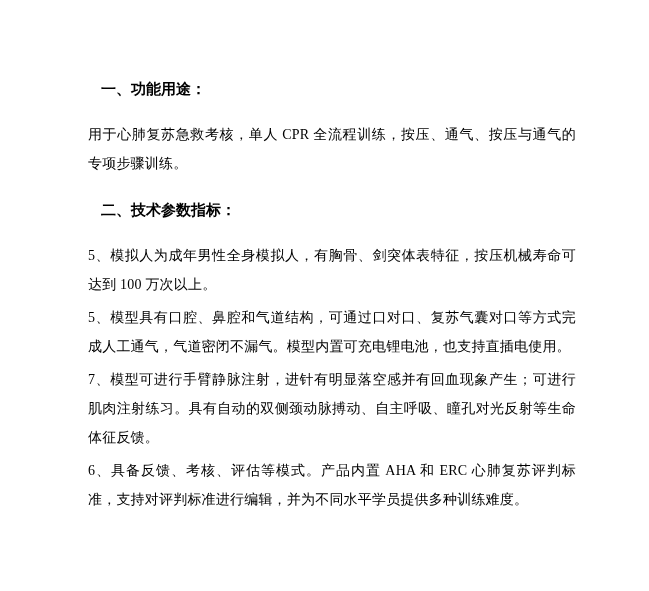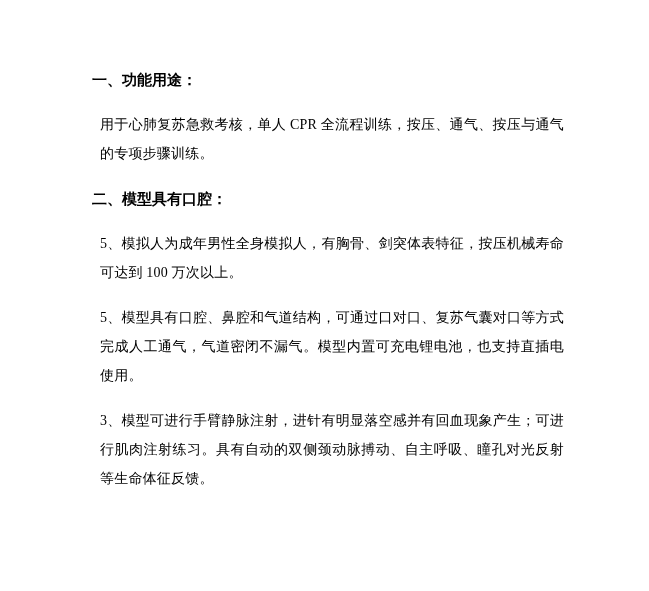--- a/index.html
+++ b/index.html
@@ -15,53 +15,54 @@
     font-family: "Liberation Serif", "DejaVu Serif", serif;
   }
   .page {
     box-sizing: border-box;
     width: 649px;
     height: 591px;
     padding: 57px 69px 0 84px;
     background: #ffffff;
   }
   .heading {
-    margin: 8px;
+    margin: 17px;
     padding: 0;
     font-family: "Liberation Sans", "DejaVu Sans", sans-serif;
     font-weight: 700;
     font-size: 15px;
     line-height: 29px;
     color: #000000;
     text-align: left;
   }
   .para {
-    margin: 16px;
+    margin: 4px;
     padding: 0;
     font-size: 14px;
     line-height: 29px;
     color: #000000;
     text-align: justify;
     text-justify: inter-character;
     letter-spacing: 0.2px;
   }
 </style>
 </head>
 <body>
 
 <div class="page">
 
   <h2 class="heading">一、功能用途：</h2>
 
   <p class="para">用于心肺复苏急救考核，单人 CPR 全流程训练，按压、通气、按压与通气的专项步骤训练。</p>
 
-  <h2 class="heading">二、模型具有口腔：</h2>
+  <h2 class="heading">二、技术参数指标：</h2>
 
   <p class="para">5、模拟人为成年男性全身模拟人，有胸骨、剑突体表特征，按压机械寿命可达到 100 万次以上。</p>
 
 
 
   <p class="para">5、模型具有口腔、鼻腔和气道结构，可通过口对口、复苏气囊对口等方式完成人工通气，气道密闭不漏气。模型内置可充电锂电池，也支持直插电使用。</p>
 
-  <p class="para">3、模型可进行手臂静脉注射，进针有明显落空感并有回血现象产生；可进行肌肉注射练习。具有自动的双侧颈动脉搏动、自主呼吸、瞳孔对光反射等生命体征反馈。</p>
+  <p class="para">7、模型可进行手臂静脉注射，进针有明显落空感并有回血现象产生；可进行肌肉注射练习。具有自动的双侧颈动脉搏动、自主呼吸、瞳孔对光反射等生命体征反馈。</p>
 
+  <p class="para">6、具备反馈、考核、评估等模式。产品内置 AHA 和 ERC 心肺复苏评判标准，支持对评判标准进行编辑，并为不同水平学员提供多种训练难度。</p>
 
 </div>
 
 </body></html>

